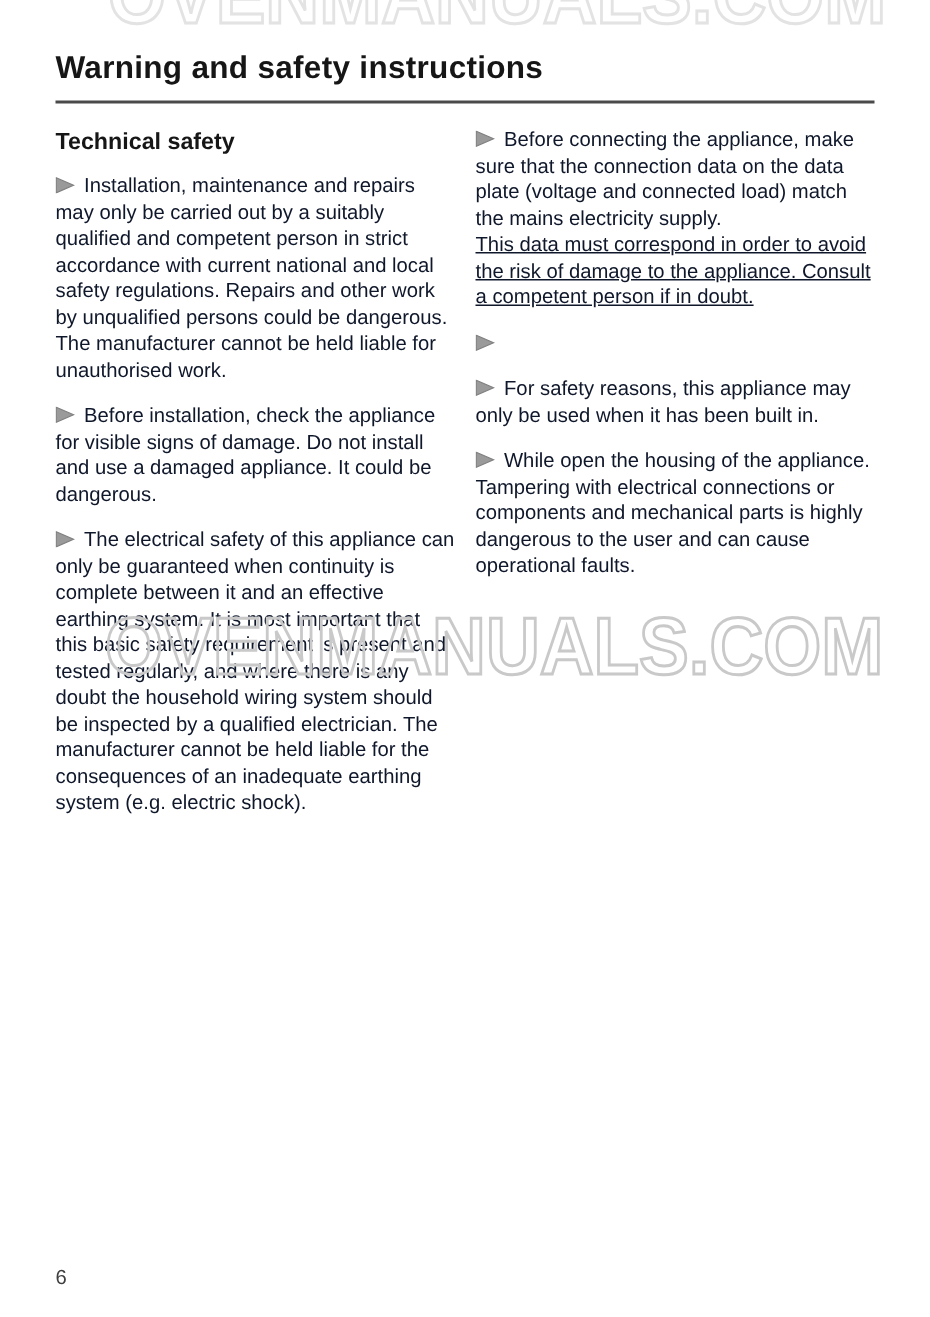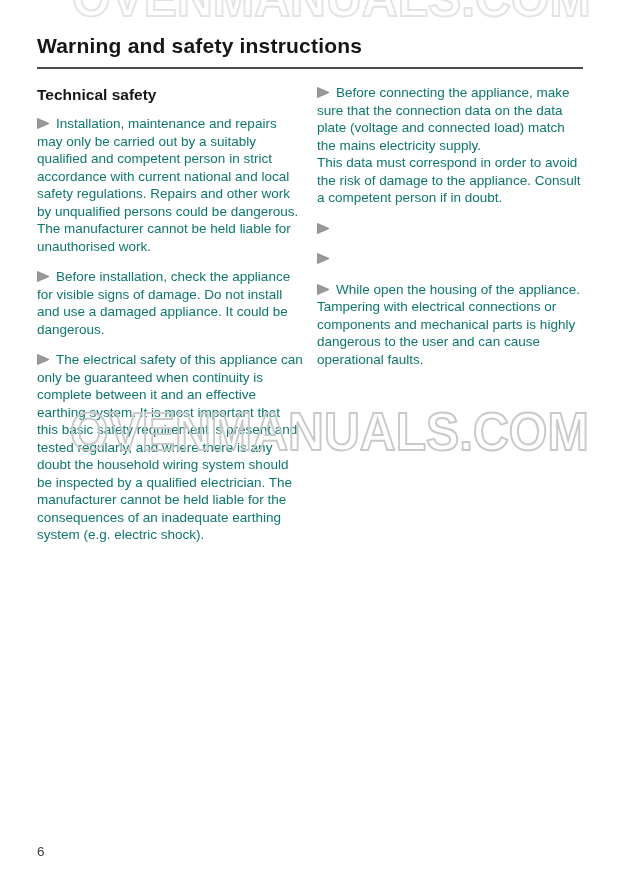--- a/index.html
+++ b/index.html
@@ -43,21 +43,21 @@
   .section-heading {
     margin: 2px 0 11px 0;
     font-size: 15.5px;
     font-weight: bold;
     color: #161616;
   }
   .para {
     margin: 0 0 13px 0;
     font-size: 13.5px;
     line-height: 17.5px;
-    color: #0f766e;
+    color: #0f172a;
   }
   .bullet {
     display: inline-block;
     margin-right: 6px;
   }
   .bullet svg {
     display: inline-block;
     vertical-align: -1px;
   }
   .cont {
@@ -131,33 +131,33 @@
             </svg></span><span>The electrical safety of this appliance can only be guaranteed when continuity is complete between it and an effective earthing system. It is most important that this basic safety requirement is present and tested regularly, and where there is any doubt the household wiring system should be inspected by a qualified electrician. The manufacturer cannot be held liable for the consequences of an inadequate earthing system (e.g. electric shock).</span>
       </p>
     </div>
 
     <div class="col">
 
       <p class="para">
         <span class="bullet"><svg width="13" height="11" viewBox="0 0 13 11">
               <polygon points="0.5,0.5 12,5.5 0.5,10.5" fill="#9a9a9a" stroke="#808080" stroke-width="0.8"></polygon>
             </svg></span><span>Before connecting the appliance, make sure that the connection data on the data plate (voltage and connected load) match the mains electricity supply.</span>
-        <span class="cont" style="display:block;">This data must correspond in order to avoid the risk of damage to the appliance. Consult a competent person if in doubt.</span>
+        <span class="cont" style="display:block;text-decoration:underline;">This data must correspond in order to avoid the risk of damage to the appliance. Consult a competent person if in doubt.</span>
       </p>
 
       <p class="para">
         <span class="bullet"><svg width="13" height="11" viewBox="0 0 13 11">
               <polygon points="0.5,0.5 12,5.5 0.5,10.5" fill="#9a9a9a" stroke="#808080" stroke-width="0.8"></polygon>
             </svg></span>
       </p>
 
       <p class="para">
         <span class="bullet"><svg width="13" height="11" viewBox="0 0 13 11">
               <polygon points="0.5,0.5 12,5.5 0.5,10.5" fill="#9a9a9a" stroke="#808080" stroke-width="0.8"></polygon>
-            </svg></span>
+            </svg></span><span>For safety reasons, this appliance may only be used when it has been built in.</span>
       </p>
 
       <p class="para">
         <span class="bullet"><svg width="13" height="11" viewBox="0 0 13 11">
               <polygon points="0.5,0.5 12,5.5 0.5,10.5" fill="#9a9a9a" stroke="#808080" stroke-width="0.8"></polygon>
             </svg></span><span>While open the housing of the appliance.</span>
         <span class="cont" style="display:block;">Tampering with electrical connections or components and mechanical parts is highly dangerous to the user and can cause operational faults.</span>
       </p>
 
 

